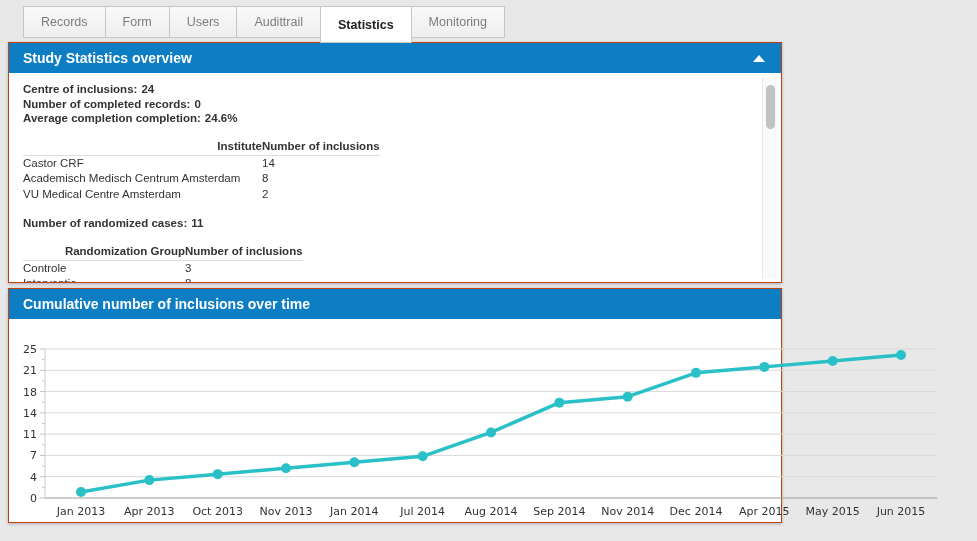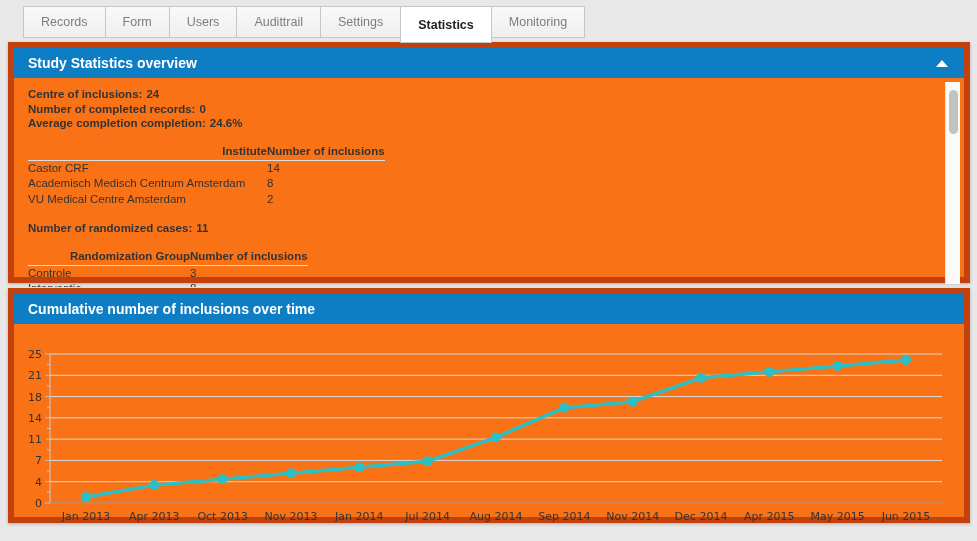--- a/index.html
+++ b/index.html
@@ -16,22 +16,22 @@
     background:linear-gradient(#f9f9f9,#eeeeee);
     border:1px solid #c6c6c6; margin-left:-1px;
     color:#7d7d7d; font-size:12.5px; white-space:nowrap; cursor:pointer;
   }
   .tab.active {
     background:#ffffff; color:#222; font-weight:bold;
     height:37px; line-height:36px; position:relative; z-index:6;
   }
   
   .panel {
-    position:absolute; left:8px; width:962px; background:#f97316;
-    border:6px solid #c2410c; box-shadow:0 1px 3px rgba(0,0,0,.25);
+    position:absolute; left:8px; width:774px; background:#ffffff;
+    border:1px solid #c2410c; box-shadow:0 1px 3px rgba(0,0,0,.25);
   }
   .panel-overview { top:42px; height:241px; }
   .panel-chart { top:288px; height:235px; }
   .panel-header {
     height:30px; background:#0d7dc4; color:#fff;
     font-size:14px; font-weight:bold; line-height:30px;
     padding:0 14px; position:relative;
   }
   .collapse-tri {
     position:absolute; right:16px; top:12px; width:0; height:0;
@@ -69,21 +69,20 @@
   .chart-text { font-family:"DejaVu Sans", sans-serif; font-size:11px; fill:#333; }
 </style>
 </head>
 <body>
 
 <div class="tabbar">
   <div class="tab">Records</div>
   <div class="tab">Form</div>
   <div class="tab">Users</div>
   <div class="tab">Audittrail</div>
-  <div class="tab">Settings</div>
   <div class="tab active">Statistics</div>
   <div class="tab">Monitoring</div>
 </div>
 
 <section class="panel panel-overview">
   <header class="panel-header">
     <span>Study Statistics overview</span>
     <span class="collapse-tri"></span>
   </header>
   <div class="panel-body">

